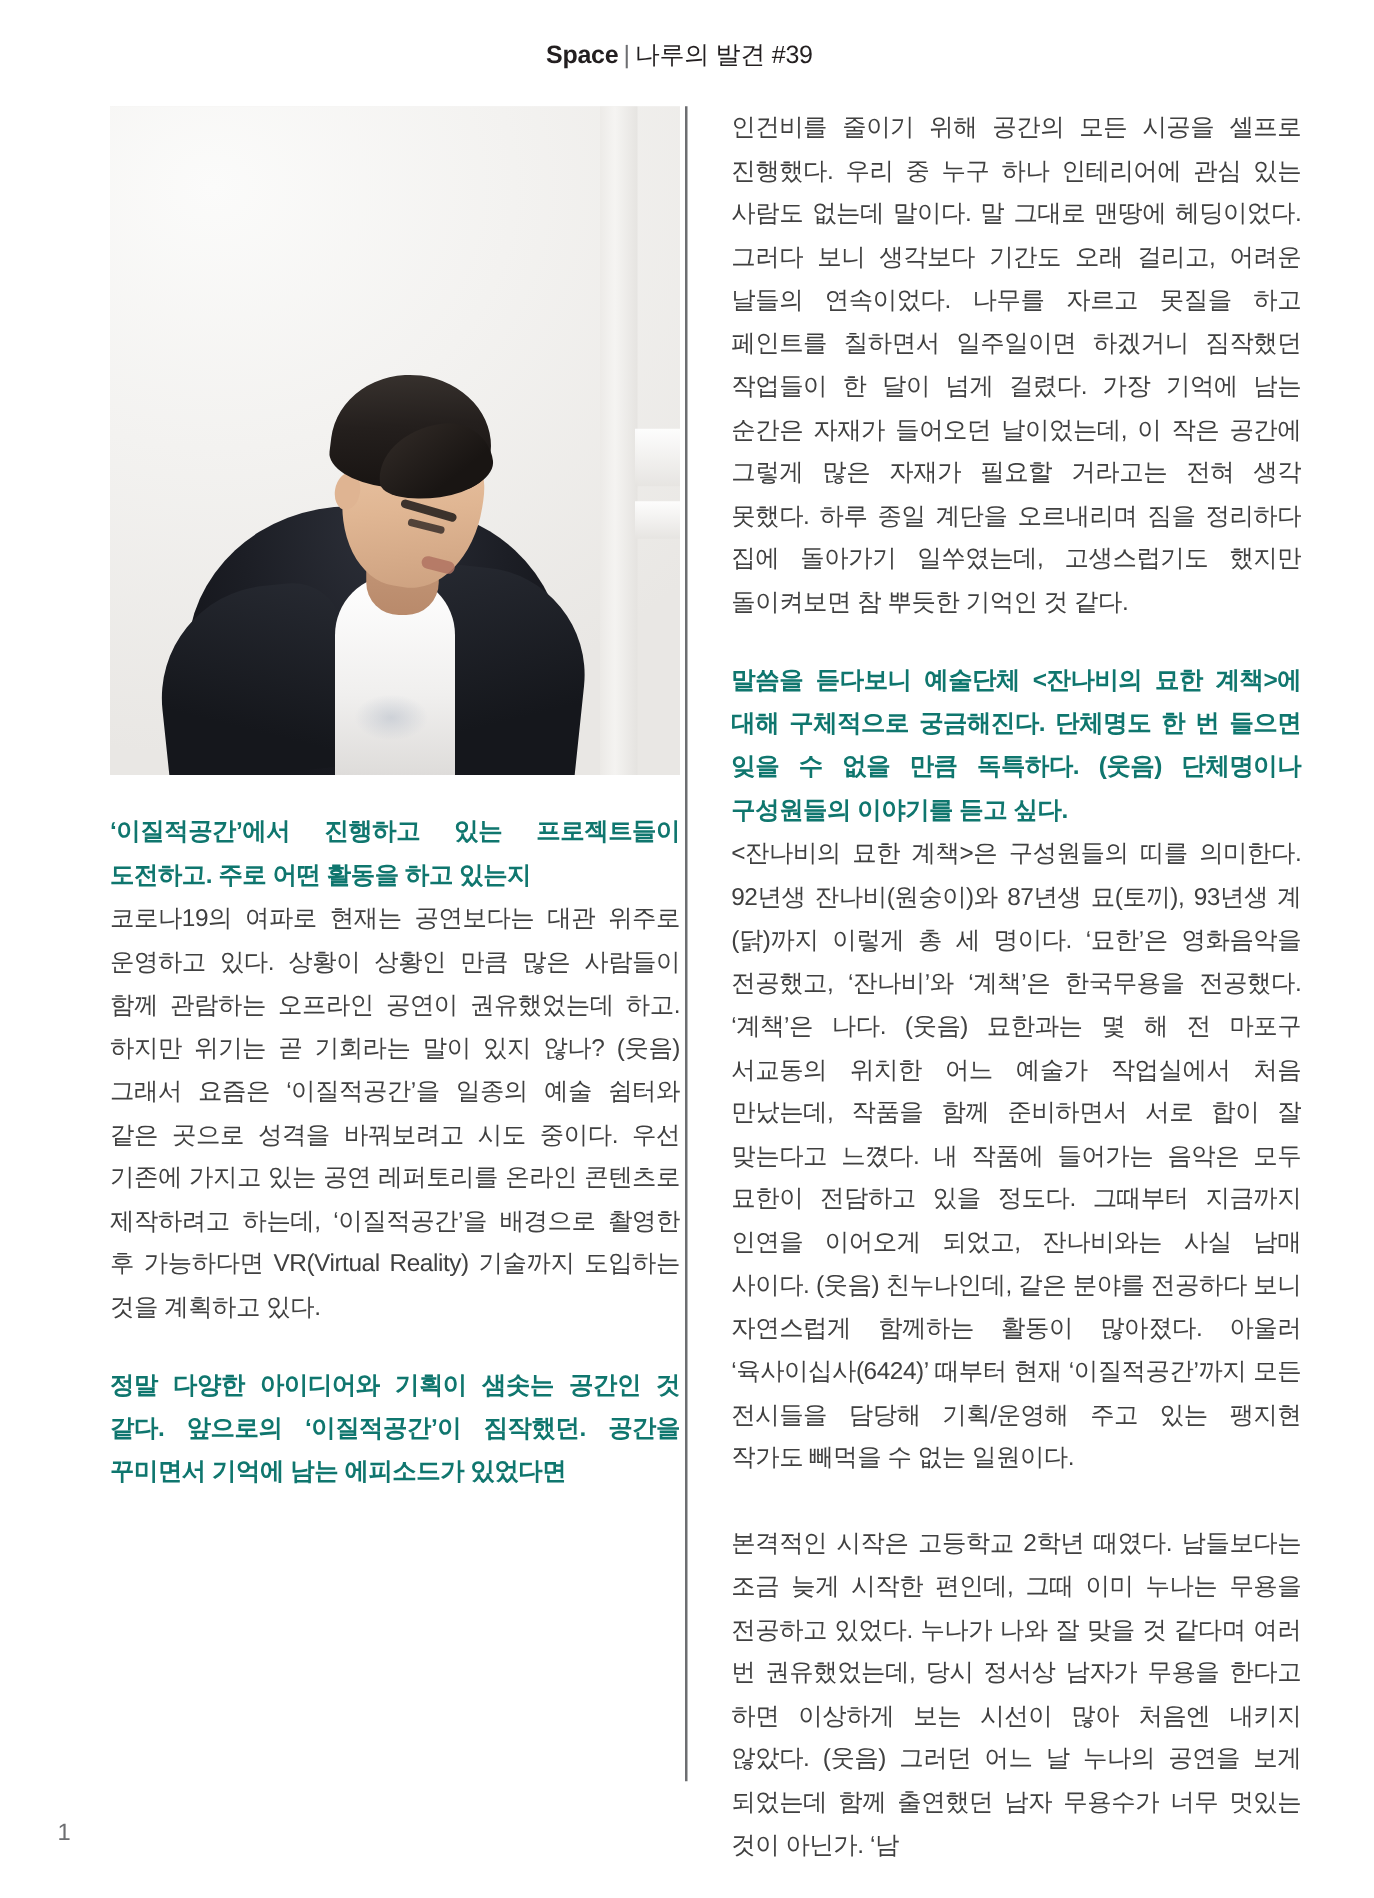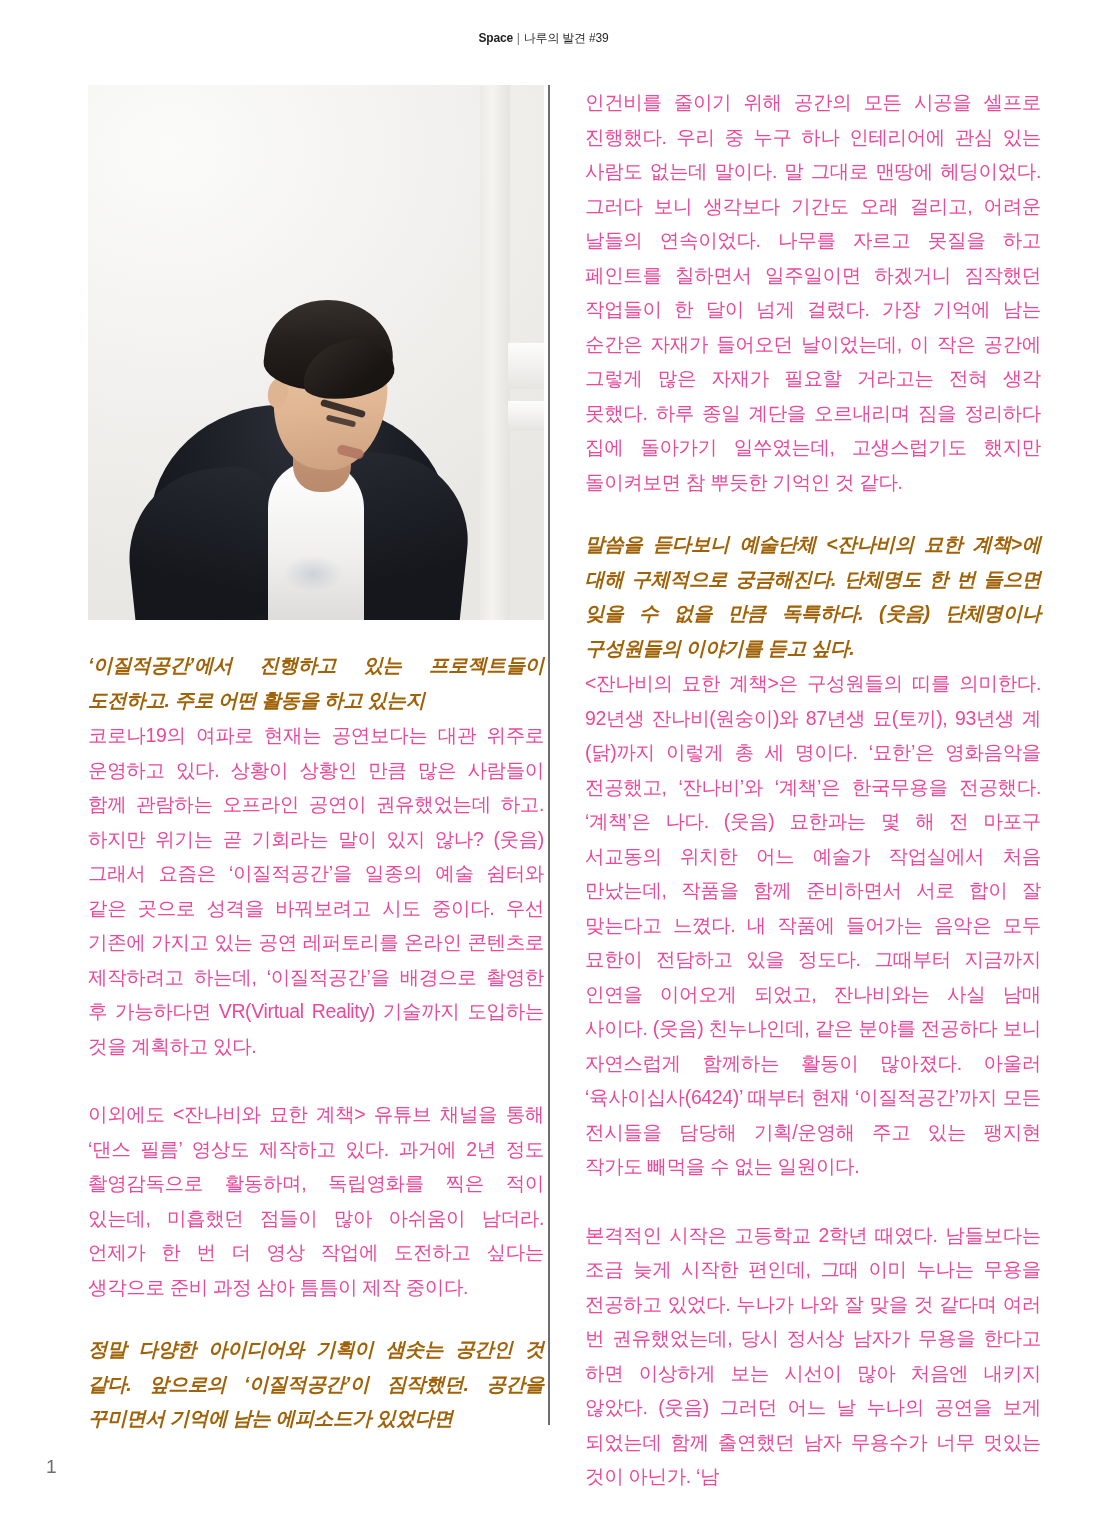--- a/index.html
+++ b/index.html
@@ -21,21 +21,21 @@
     box-sizing: border-box;
   }
 
   
   .running-header {
     position: absolute;
     top: 30px;
     left: 0;
     width: 1087px;
     text-align: center;
-    font-size: 12px;
+    font-size: 20px;
     letter-spacing: -0.2px;
     color: #231f20;
     white-space: nowrap;
   }
   .running-header .rh-brand {
     font-weight: bold;
   }
   .running-header .rh-sep {
     color: #6d6e71;
     margin: 0 4px;
@@ -231,33 +231,32 @@
     width: 27px;
     height: 10px;
     background: #b07361;
     border-radius: 8px;
     transform: rotate(14deg);
     opacity: .85;
   }
 
   
   .q {
-    color: #a16207;
+    color: #0f766e;
     font-weight: bold;
     font-size: 19.5px;
     line-height: 34.5px;
     text-align: justify;
     text-justify: inter-character;
     letter-spacing: -0.35px;
     margin: 0 0 1px 0;
     word-break: keep-all;
-    font-style: italic;
   }
   .a {
-    color: #ec4899;
+    color: #404040;
     font-size: 19.5px;
     line-height: 34.5px;
     text-align: justify;
     text-justify: inter-character;
     letter-spacing: -0.35px;
     margin: 0;
     word-break: keep-all;
   }
   .a + .q { margin-top: 28px; }
   .a + .a { margin-top: 34px; }
@@ -299,21 +298,20 @@
       <div class="fig-ear"></div>
       <div class="fig-hair"></div>
       <div class="fig-hair-sweep"></div>
       <div class="fig-brow"></div>
       <div class="fig-eye"></div>
       <div class="fig-mouth"></div>
     </div>
 
     <p class="q">‘이질적공간’에서 진행하고 있는 프로젝트들이 도전하고. 주로 어떤 활동을 하고 있는지</p>
     <p class="a">코로나19의 여파로 현재는 공연보다는 대관 위주로 운영하고 있다. 상황이 상황인 만큼 많은 사람들이 함께 관람하는 오프라인 공연이 권유했었는데 하고. 하지만 위기는 곧 기회라는 말이 있지 않나? (웃음) 그래서 요즘은 ‘이질적공간’을 일종의 예술 쉼터와 같은 곳으로 성격을 바꿔보려고 시도 중이다. 우선 기존에 가지고 있는 공연 레퍼토리를 온라인 콘텐츠로 제작하려고 하는데, ‘이질적공간’을 배경으로 촬영한 후 가능하다면 VR(Virtual Reality) 기술까지 도입하는 것을 계획하고 있다.</p>
-    <p class="a">이외에도 &lt;잔나비와 묘한 계책&gt; 유튜브 채널을 통해 ‘댄스 필름’ 영상도 제작하고 있다. 과거에 2년 정도 촬영감독으로 활동하며, 독립영화를 찍은 적이 있는데, 미흡했던 점들이 많아 아쉬움이 남더라. 언제가 한 번 더 영상 작업에 도전하고 싶다는 생각으로 준비 과정 삼아 틈틈이 제작 중이다.</p>
     <p class="q">정말 다양한 아이디어와 기획이 샘솟는 공간인 것 같다. 앞으로의 ‘이질적공간’이 짐작했던. 공간을 꾸미면서 기억에 남는 에피소드가 있었다면</p>
   </div>
 
   <div class="col col-right">
     <p class="a">인건비를 줄이기 위해 공간의 모든 시공을 셀프로 진행했다. 우리 중 누구 하나 인테리어에 관심 있는 사람도 없는데 말이다. 말 그대로 맨땅에 헤딩이었다. 그러다 보니 생각보다 기간도 오래 걸리고, 어려운 날들의 연속이었다. 나무를 자르고 못질을 하고 페인트를 칠하면서 일주일이면 하겠거니 짐작했던 작업들이 한 달이 넘게 걸렸다. 가장 기억에 남는 순간은 자재가 들어오던 날이었는데, 이 작은 공간에 그렇게 많은 자재가 필요할 거라고는 전혀 생각 못했다. 하루 종일 계단을 오르내리며 짐을 정리하다 집에 돌아가기 일쑤였는데, 고생스럽기도 했지만 돌이켜보면 참 뿌듯한 기억인 것 같다.</p>
     <p class="q">말씀을 듣다보니 예술단체 &lt;잔나비의 묘한 계책&gt;에 대해 구체적으로 궁금해진다. 단체명도 한 번 들으면 잊을 수 없을 만큼 독특하다. (웃음) 단체명이나 구성원들의 이야기를 듣고 싶다.</p>
     <p class="a">&lt;잔나비의 묘한 계책&gt;은 구성원들의 띠를 의미한다. 92년생 잔나비(원숭이)와 87년생 묘(토끼), 93년생 계(닭)까지 이렇게 총 세 명이다. ‘묘한’은 영화음악을 전공했고, ‘잔나비’와 ‘계책’은 한국무용을 전공했다. ‘계책’은 나다. (웃음) 묘한과는 몇 해 전 마포구 서교동의 위치한 어느 예술가 작업실에서 처음 만났는데, 작품을 함께 준비하면서 서로 합이 잘 맞는다고 느꼈다. 내 작품에 들어가는 음악은 모두 묘한이 전담하고 있을 정도다. 그때부터 지금까지 인연을 이어오게 되었고, 잔나비와는 사실 남매 사이다. (웃음) 친누나인데, 같은 분야를 전공하다 보니 자연스럽게 함께하는 활동이 많아졌다. 아울러 ‘육사이십사(6424)’ 때부터 현재 ‘이질적공간’까지 모든 전시들을 담당해 기획/운영해 주고 있는 팽지현 작가도 빼먹을 수 없는 일원이다.</p>
     <p class="a">본격적인 시작은 고등학교 2학년 때였다. 남들보다는 조금 늦게 시작한 편인데, 그때 이미 누나는 무용을 전공하고 있었다. 누나가 나와 잘 맞을 것 같다며 여러 번 권유했었는데, 당시 정서상 남자가 무용을 한다고 하면 이상하게 보는 시선이 많아 처음엔 내키지 않았다. (웃음) 그러던 어느 날 누나의 공연을 보게 되었는데 함께 출연했던 남자 무용수가 너무 멋있는 것이 아닌가. ‘남</p>
   </div>
 

